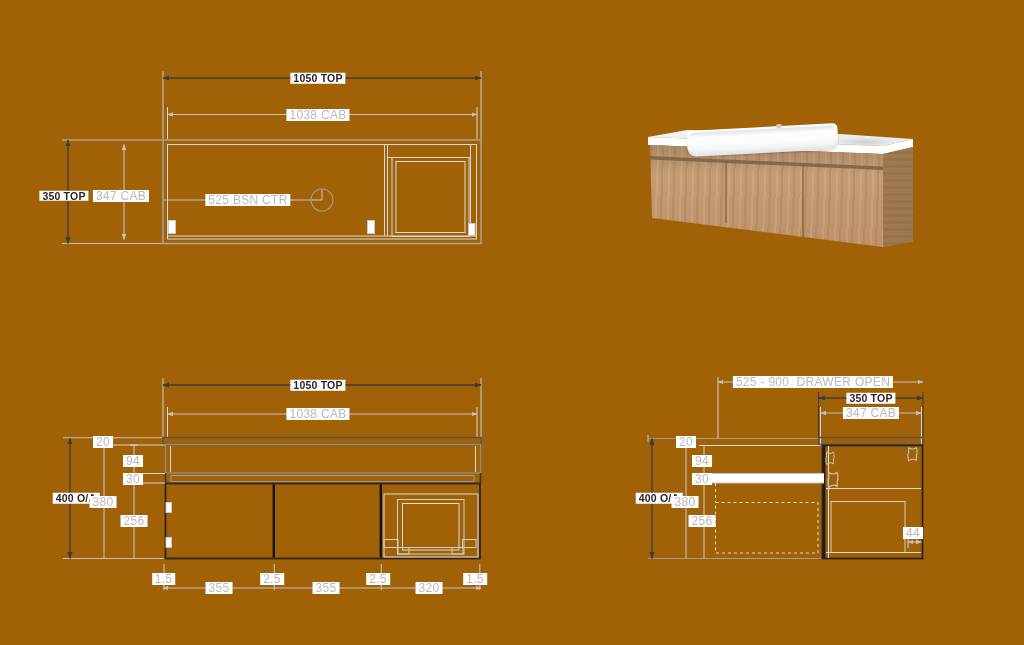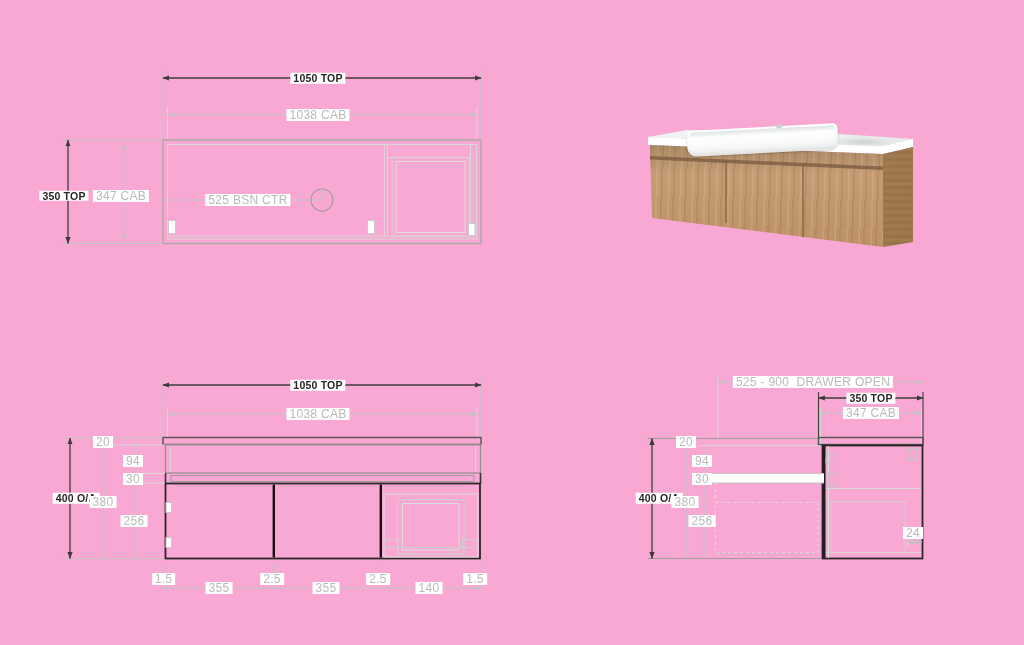--- a/index.html
+++ b/index.html
@@ -1,16 +1,16 @@
 <!DOCTYPE html>
 <html><head>
 <meta charset="utf-8">
 <style>
   html,body{margin:0;padding:0;background:#fff}
-  .canvas{position:relative;width:1024px;height:645px;background:#f9a8d4;overflow:hidden;
+  .canvas{position:relative;width:1024px;height:645px;background:#a16207;overflow:hidden;
           font-family:"Liberation Sans",sans-serif}
   svg{position:absolute;left:0;top:0}
   
   .sd{stroke:#3f3b3c;stroke-width:1.3;fill:none}
   .sdt{stroke:#3f3b3c;stroke-width:1.1;fill:none}
   .sg{stroke:#c4c4c4;stroke-width:1.1;fill:none}
   .sgl{stroke:#d7d7d7;stroke-width:1;fill:none}
   .sm{stroke:#a9a9a9;stroke-width:1.4;fill:none}
   .sm1{stroke:#9c9c9c;stroke-width:1.1;fill:none}
   .sk{stroke:#2b2627;stroke-width:1.8;fill:none}
@@ -225,32 +225,32 @@
   <span class="dim dimg" style="left:133px;top:461px">94</span>
   <span class="dim dimg" style="left:133px;top:478.5px">30</span>
   <span class="dim dimg" style="left:103px;top:502px">380</span>
   <span class="dim dimg" style="left:134px;top:520.5px">256</span>
   <span class="dim dimg" style="left:163.5px;top:579px">1.5</span>
   <span class="dim dimg" style="left:272px;top:579px">2.5</span>
   <span class="dim dimg" style="left:378px;top:579px">2.5</span>
   <span class="dim dimg" style="left:475px;top:579px">1.5</span>
   <span class="dim dimg" style="left:219px;top:588px">355</span>
   <span class="dim dimg" style="left:326px;top:588px">355</span>
-  <span class="dim dimg" style="left:429px;top:588px">140</span>
+  <span class="dim dimg" style="left:429px;top:588px">320</span>
 
   <span class="dim dimg" style="left:813px;top:382px">525 - 900  DRAWER OPEN</span>
   <span class="dim" style="left:871px;top:398px">350 TOP</span>
   <span class="dim dimg" style="left:871px;top:413px">347 CAB</span>
   <span class="dim" style="left:659px;top:498px">400 O/A</span>
   <span class="dim dimg" style="left:686px;top:441.5px">20</span>
   <span class="dim dimg" style="left:702px;top:461px">94</span>
   <span class="dim dimg" style="left:702px;top:478.5px">30</span>
   <span class="dim dimg" style="left:685px;top:502px">380</span>
   <span class="dim dimg" style="left:702px;top:520.5px">256</span>
-  <span class="dim dimg" style="left:913px;top:533px">24</span>
+  <span class="dim dimg" style="left:913px;top:533px">44</span>
 
   <div class="render">
     <div class="r-topsurf"></div>
     <div class="r-counter"></div>
     <div class="r-front"></div>
     <div class="r-shade"></div>
     <div class="r-groove"></div>
     <div class="r-gap r-gap1"></div>
     <div class="r-gap r-gap2"></div>
     <div class="r-side"></div>

